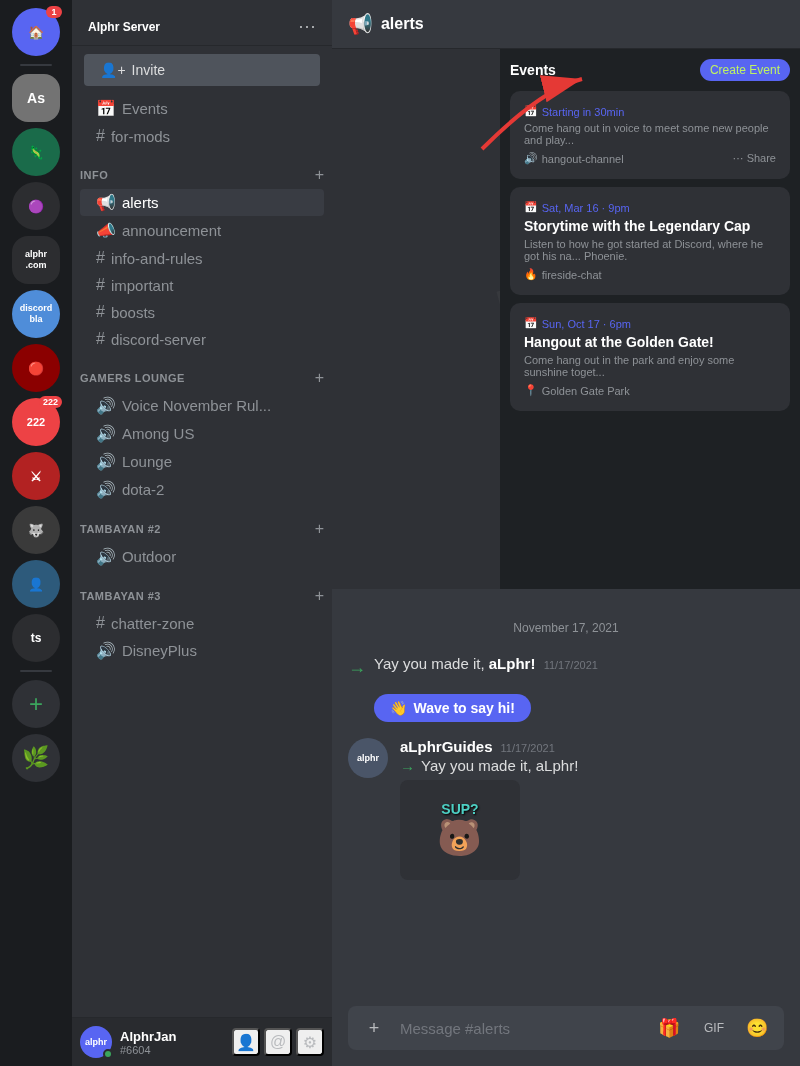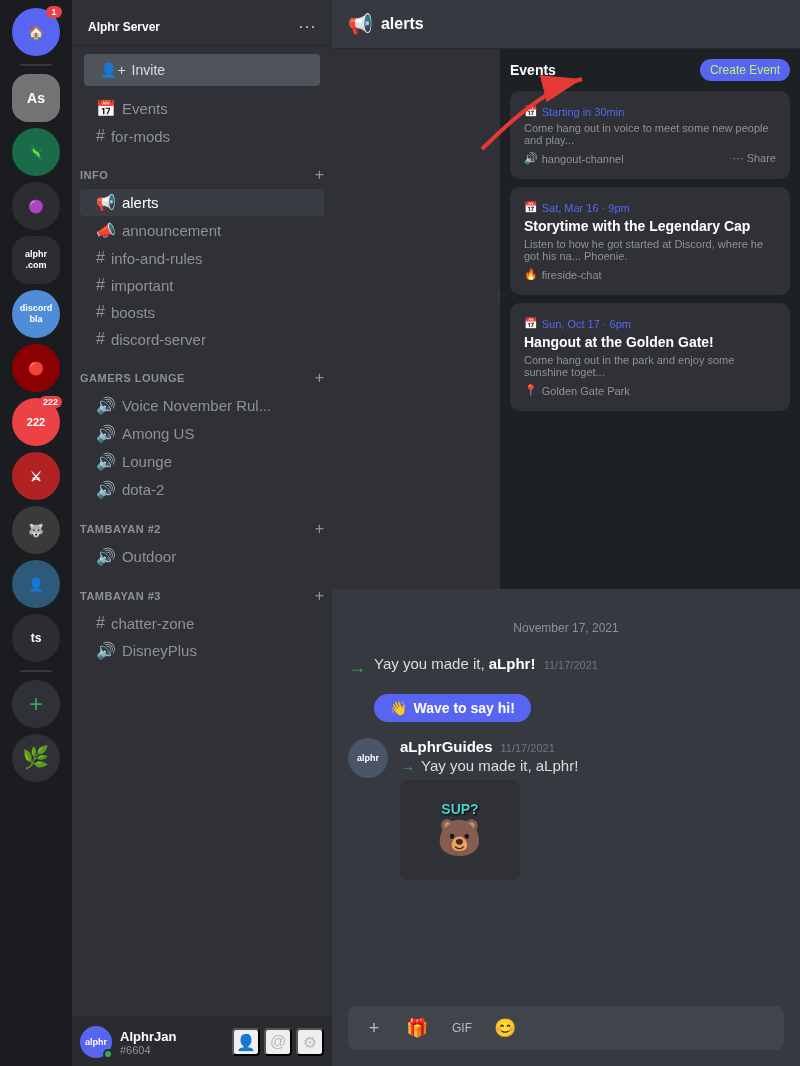--- a/index.html
+++ b/index.html
@@ -802,20 +802,21 @@
         </div>
       </div>
     </div>
   </div>
 
   <div class="message-input-bar">
     <div class="message-input-container">
       <button class="input-icon-btn">
         <span>+</span>
       </button>
+      <input class="message-input" type="text" placeholder="Message #alerts" style="">
       <button class="input-icon-btn">
         <span>🎁</span>
       </button>
       <button class="input-icon-btn">
         <span style="font-size:12px;font-weight:400;color:#b9bbbe;">GIF</span>
       </button>
       <button class="input-icon-btn">
         <span>😊</span>
       </button>
     </div>

